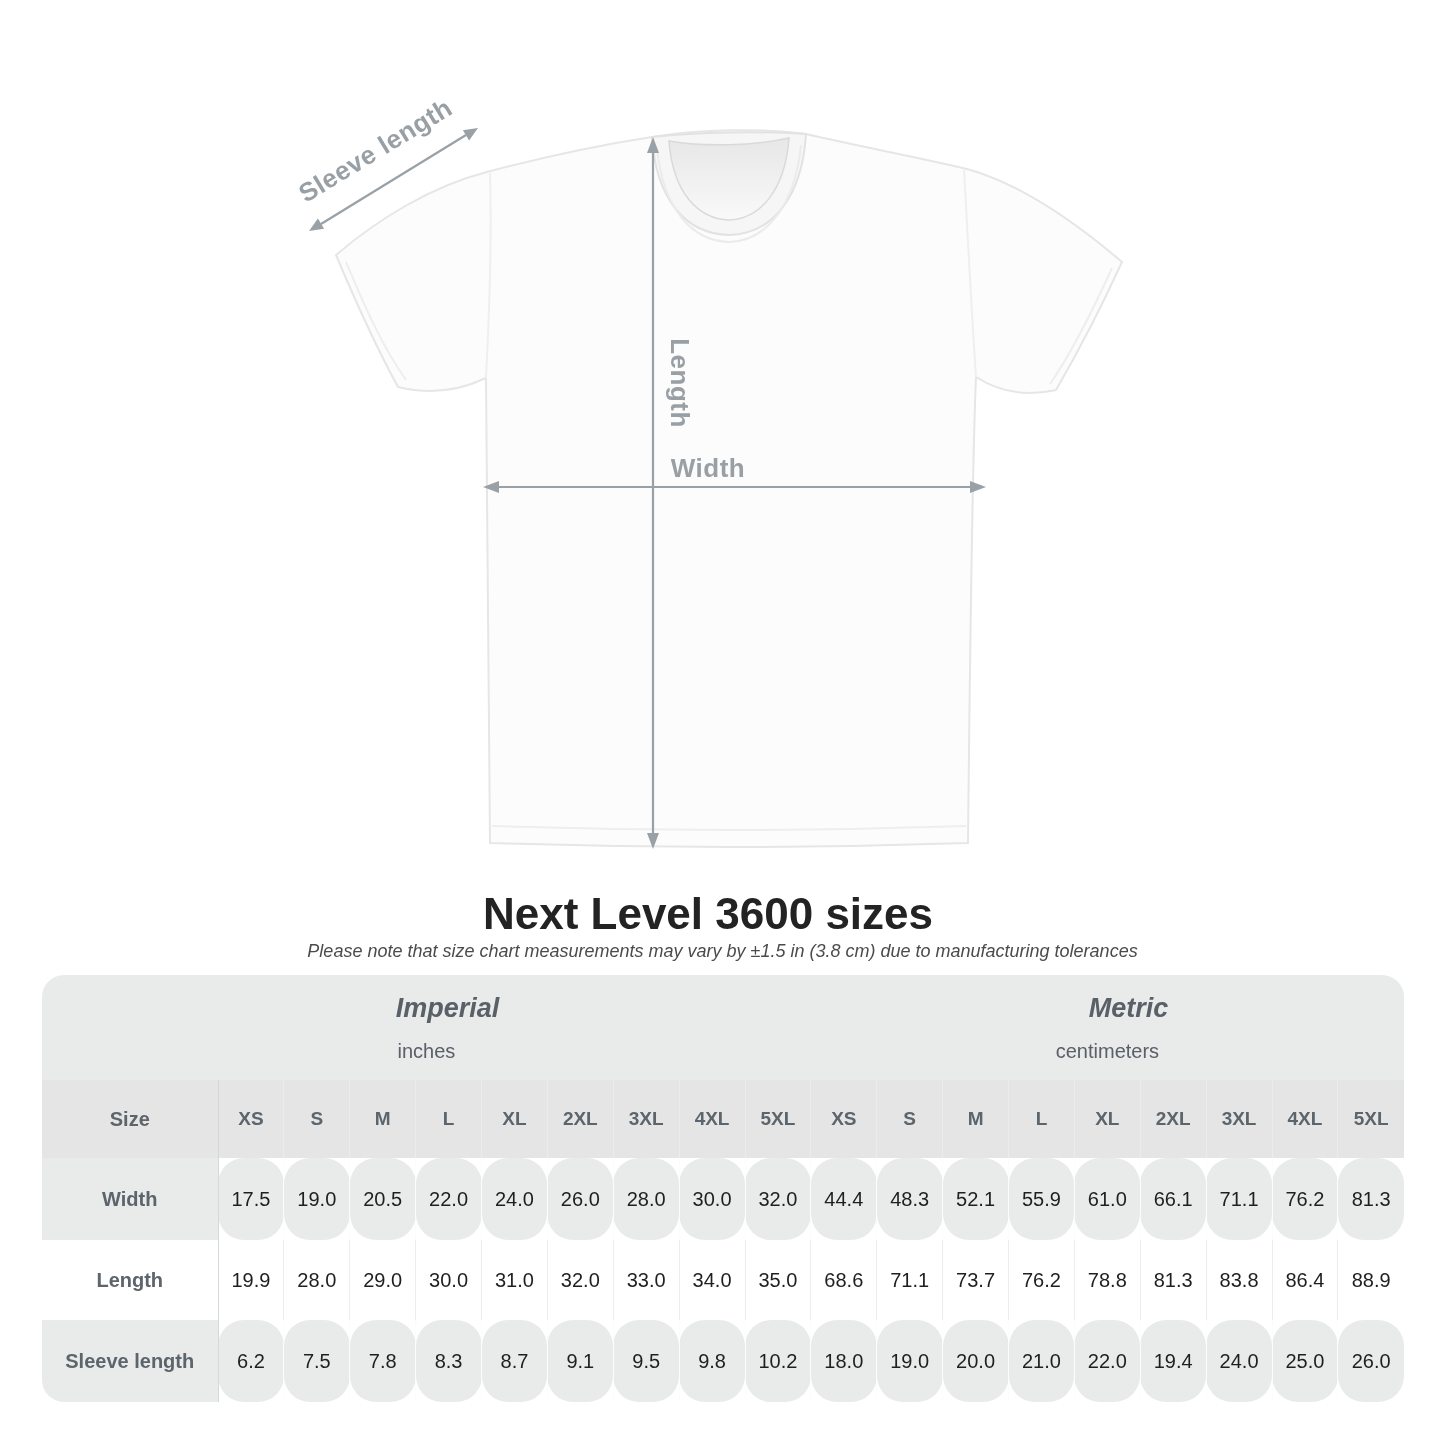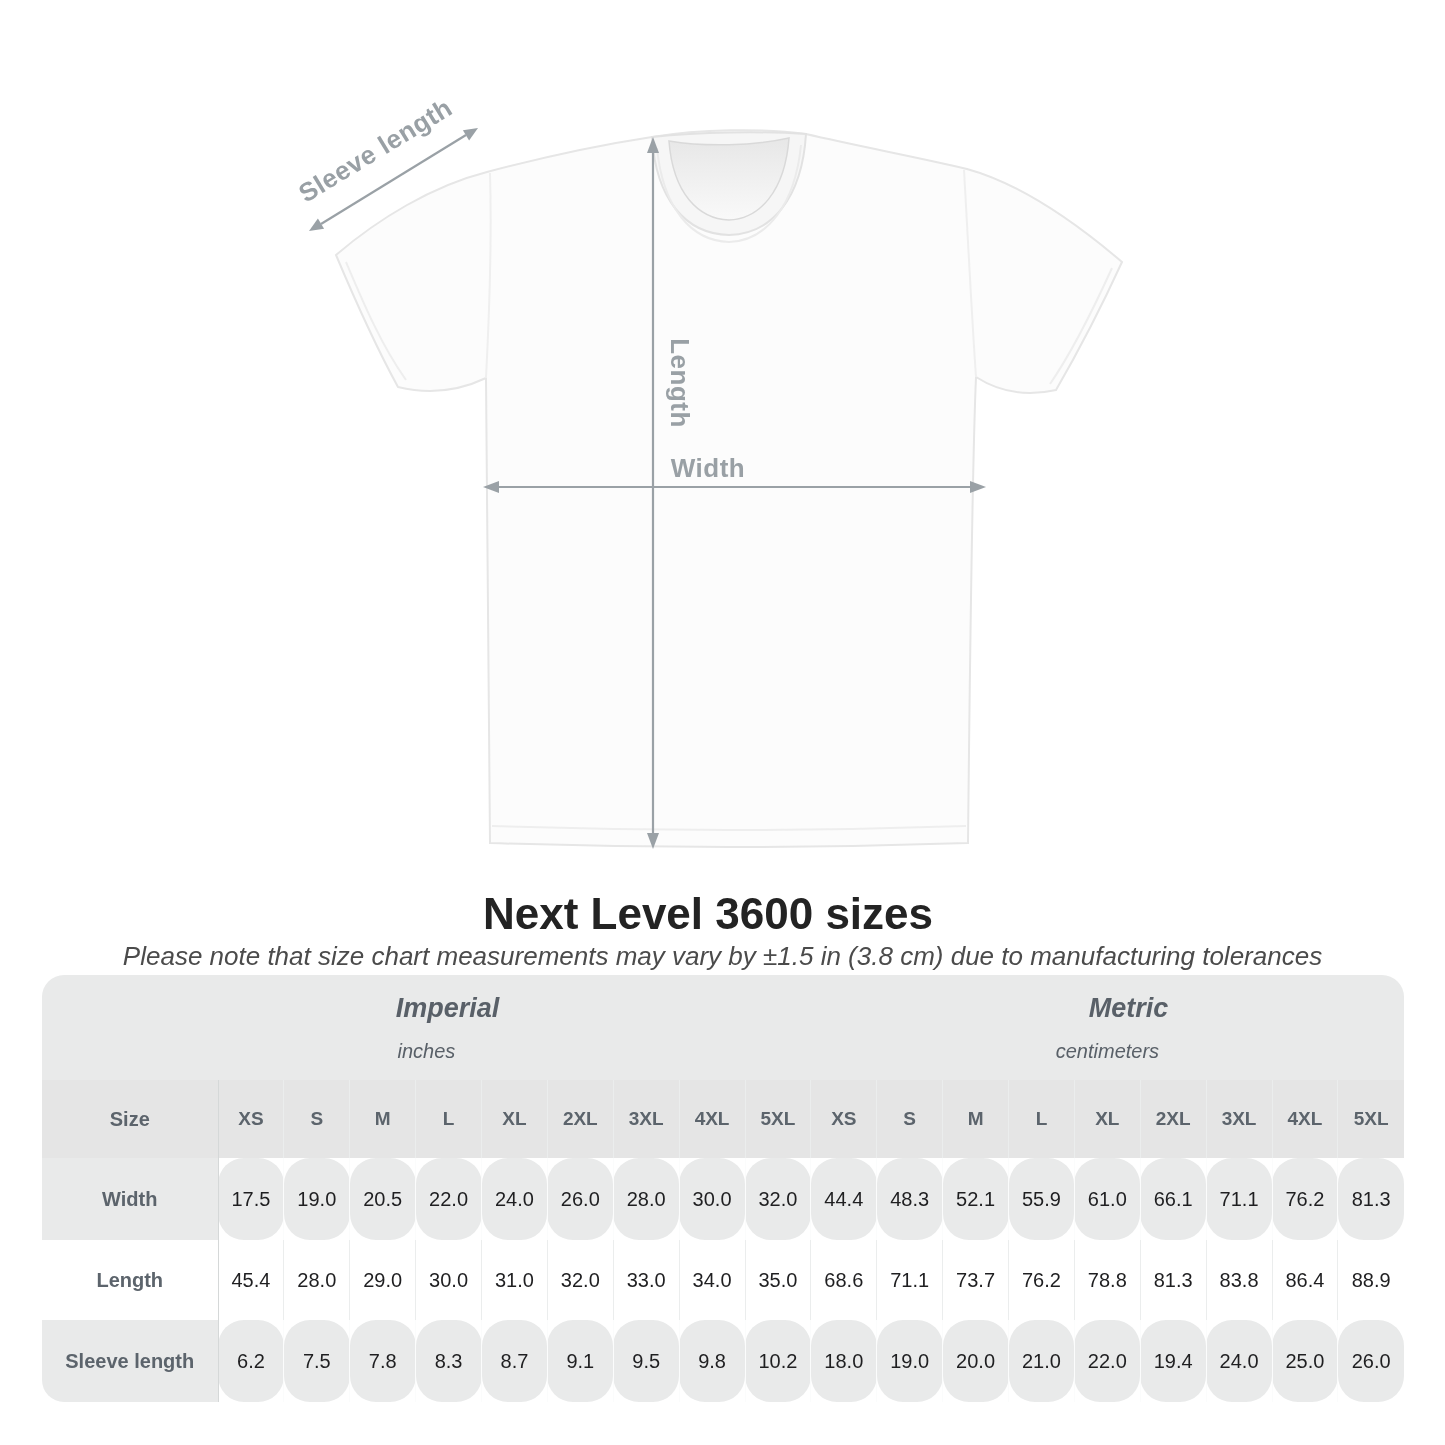--- a/index.html
+++ b/index.html
@@ -9,29 +9,29 @@
   }
   
   .figure-svg{position:absolute;top:0;left:0;}
   .dim-label{font-family:"Liberation Sans",sans-serif;font-weight:bold;font-size:26px;fill:#99a0a5;letter-spacing:.5px;}
   .arrow{stroke:#9aa1a6;stroke-width:2.2;fill:none;}
   .arrowhead{fill:#9aa1a6;stroke:none;}
   
   .title{position:absolute;top:889px;left:0;width:1416px;text-align:center;
     font-size:44px;font-weight:bold;color:#232323;}
   .subtitle{position:absolute;top:941px;left:0;width:1445px;text-align:center;
-    font-size:26px;font-style:italic;color:#4b4b4b;}
+    font-size:18px;font-style:italic;color:#4b4b4b;}
   
   .table-wrap{position:absolute;top:975px;left:42px;width:1362px;border-radius:22px;overflow:hidden;}
   table.size-table{width:100%;border-collapse:collapse;table-layout:fixed;}
   .size-table td{text-align:center;vertical-align:middle;padding:0;}
   .col-label{width:176px;}
   td.band{background:#e9eaea;height:105px;}
   .sec-title{font-size:27px;font-weight:bold;font-style:italic;color:#596068;padding-left:42px;}
-  .sec-unit{font-size:20px;font-style:italic;color:#596068;margin-top:16px;}
+  .sec-unit{font-size:20px;color:#596068;margin-top:16px;}
   tr.size-row td{height:78px;background:#e5e5e5;}
   tr.r-gray td{height:82px;background:#e9eaea;}
   tr.r-white td{height:80px;background:#ffffff;}
   td.rowlabel{font-weight:bold;font-size:20px;color:#5c646c;}
   td.szh{font-weight:bold;font-size:19px;color:#5c646c;}
   td.val{font-size:20px;color:#1f1f21;}
   tr.size-row td + td, tr.r-white td + td{border-left:1px solid #ebeded;}
   tr.r-gray td + td{border-left:1px solid #fbfcfc;border-radius:26px;}
   td.fd{border-left:1px solid #d5d8d8 !important;}
 </style>
@@ -158,21 +158,21 @@
     <td class="val">55.9</td>
     <td class="val">61.0</td>
     <td class="val">66.1</td>
     <td class="val">71.1</td>
     <td class="val">76.2</td>
     <td class="val">81.3</td>
   </tr>
 
   <tr class="r-white">
     <td class="rowlabel">Length</td>
-    <td class="val fd">45.4</td>
+    <td class="val fd">19.9</td>
     <td class="val">28.0</td>
     <td class="val">29.0</td>
     <td class="val">30.0</td>
     <td class="val">31.0</td>
     <td class="val">32.0</td>
     <td class="val">33.0</td>
     <td class="val">34.0</td>
     <td class="val">35.0</td>
     <td class="val">68.6</td>
     <td class="val">71.1</td>

